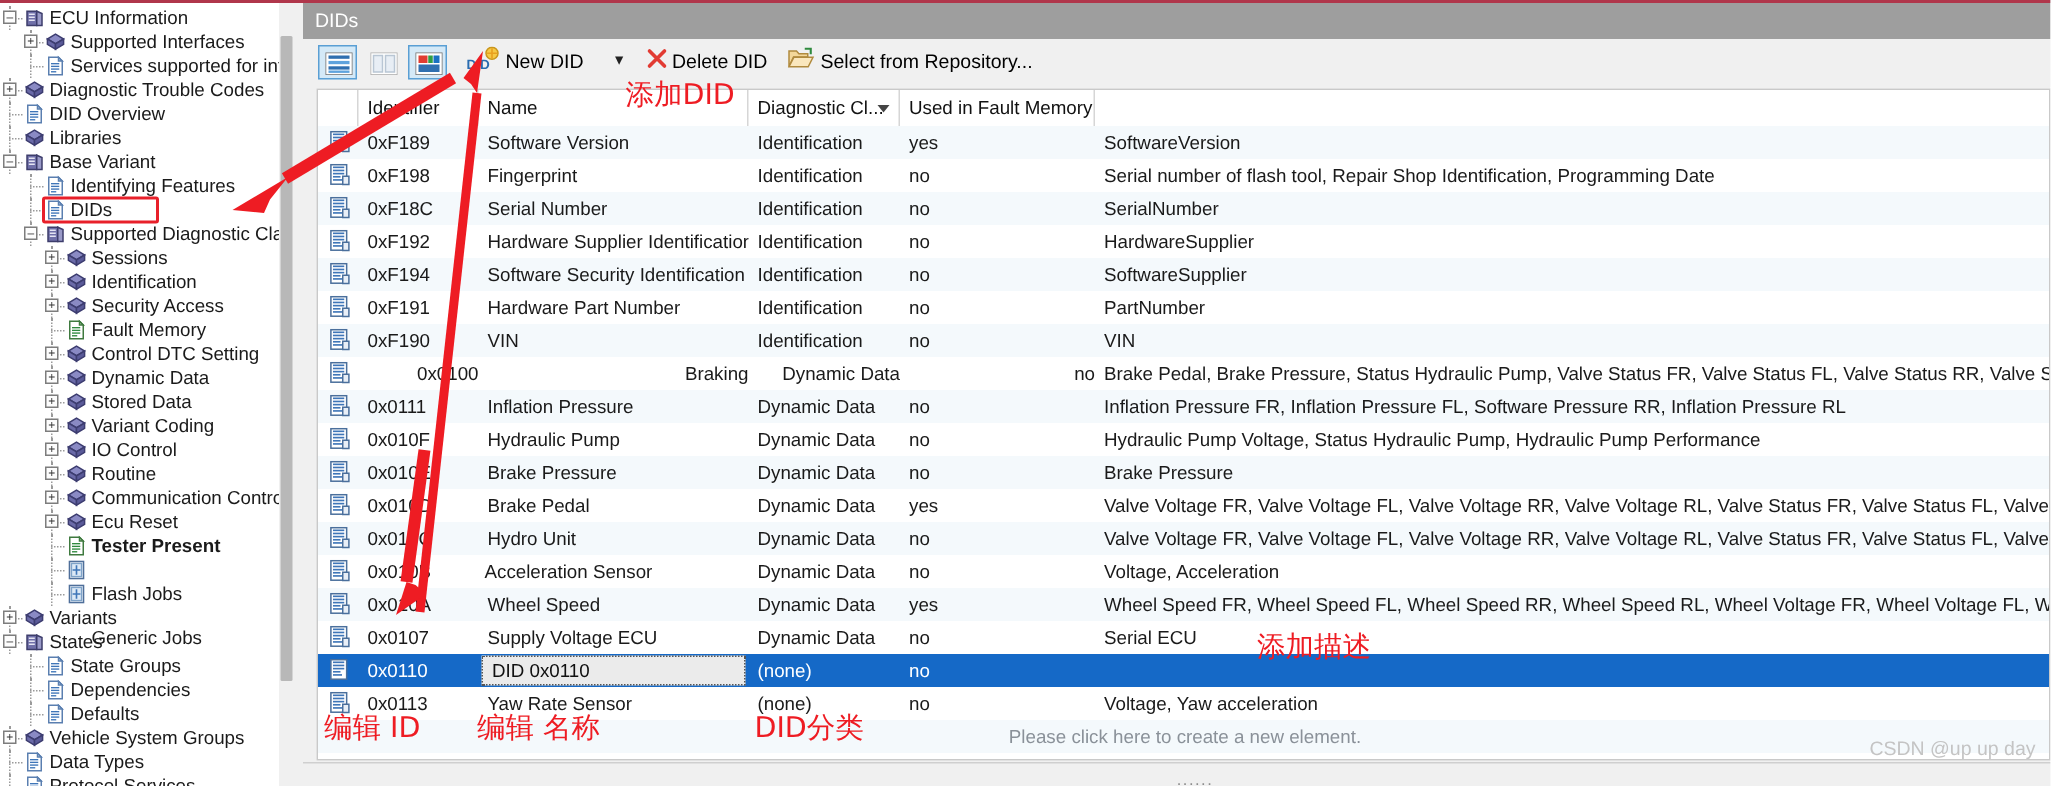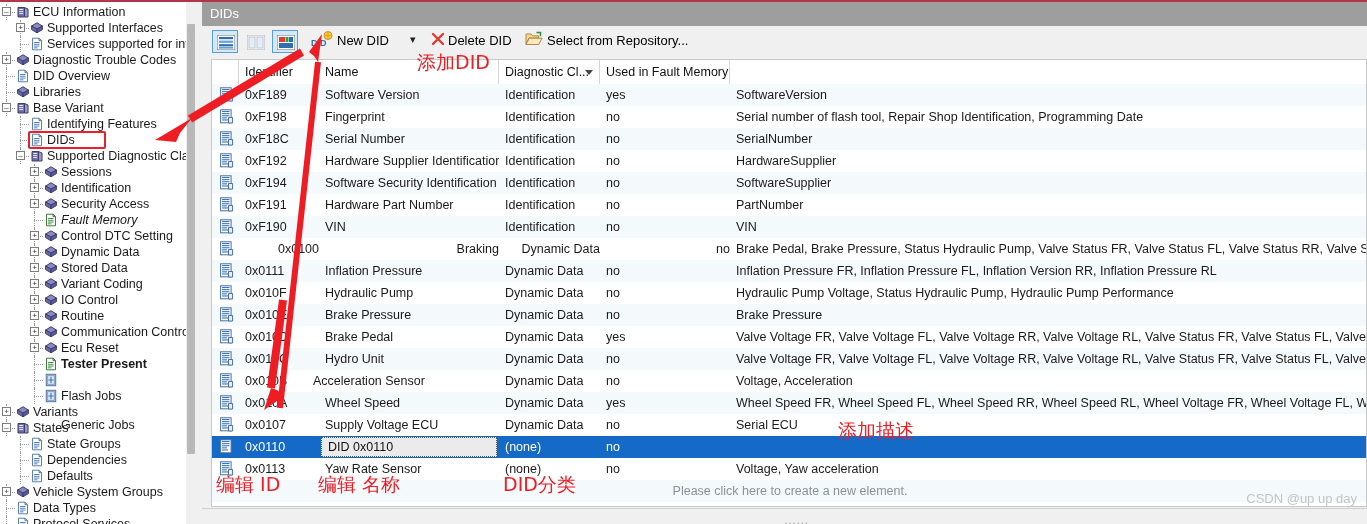--- a/index.html
+++ b/index.html
@@ -308,21 +308,21 @@
           <span class="ic" style="left: 44px;">
             <svg width="14" height="14" viewBox="0 0 14 14">
               <path d="M2.5 1.2 L9 1.2 L11.5 3.7 L11.5 12.8 L2.5 12.8 Z" fill="#ffffff" stroke="#3f7a3f"></path>
               <path d="M9 1.2 L9 3.7 L11.5 3.7 Z" fill="#cfeccf" stroke="#3f7a3f"></path>
               <rect x="4" y="5" width="5.5" height="0.9" fill="#2f8a3e"></rect>
               <rect x="4" y="6.8" width="5.5" height="0.9" fill="#2f8a3e"></rect>
               <rect x="4" y="8.6" width="5.5" height="0.9" fill="#2f8a3e"></rect>
               <rect x="4" y="10.4" width="3.5" height="0.9" fill="#2f8a3e"></rect>
             </svg>
           </span>
-          <span class="tlabel" style="left: 61px; font-style: italic;">Fault Memory</span>
+          <span class="tlabel" style="left: 61px;">Fault Memory</span>
         </div>
         <div class="tnode" style="top: 226px; position: absolute; left: 0px; width: 186px;">
           <div class="vdot" style="left: 34px; top: 0px; height: 16px;"></div>
           <div class="hdot" style="left: 34px; top: 8px; width: 9px;"></div>
           <div class="expander" style="left: 30px;">+</div>
           <span class="ic" style="left: 44px;">
             <svg width="14" height="14" viewBox="0 0 14 14">
               <path d="M7 1.8 L12.4 5 L7 8.2 L1.6 5 Z" fill="#8a8ac4" stroke="#3d3d70"></path>
               <path d="M1.6 5 L1.6 8.6 L7 11.8 L7 8.2 Z" fill="#6a6aa8" stroke="#3d3d70"></path>
               <path d="M12.4 5 L12.4 8.6 L7 11.8 L7 8.2 Z" fill="#5a5a98" stroke="#3d3d70"></path>
@@ -788,21 +788,21 @@
                 <rect x="3" y="4.1" width="7.5" height="1.1" fill="#3f76b8"></rect>
                 <rect x="3" y="6.2" width="7.5" height="1.1" fill="#3f76b8"></rect>
                 <rect x="3" y="8.3" width="5" height="1.1" fill="#3f76b8"></rect>
                 <rect x="3" y="10.4" width="6" height="1.1" fill="#3f76b8"></rect>
                 <path d="M9.5 8.5 L13.6 8.5 L13.6 14 L9.5 14 Z" fill="#e9eff7" stroke="#4a6f9c"></path>
               </svg></span>
             <div class="cell" style="left: 27px; width: 80px;">0x0111</div>
             <div class="cell" style="left: 107px; width: 180px;">Inflation Pressure</div>
             <div class="cell" style="left: 287px; width: 101px;">Dynamic Data</div>
             <div class="cell" style="left: 388px; width: 130px;">no</div>
-            <div class="cell" style="left: 518px; width: 638px;">Inflation Pressure FR, Inflation Pressure FL, Inflation Version RR, Inflation Pressure RL</div>
+            <div class="cell" style="left: 518px; width: 638px;">Inflation Pressure FR, Inflation Pressure FL, Software Pressure RR, Inflation Pressure RL</div>
           </div>
           <div class="row" style="top: 198px;">
             <span class="rowicon"><svg width="15" height="15" viewBox="0 0 15 15">
                 <rect x="1.6" y="0.8" width="10.5" height="13" fill="#ffffff" stroke="#4a6f9c"></rect>
                 <rect x="3" y="2" width="7.5" height="1.1" fill="#3f76b8"></rect>
                 <rect x="3" y="4.1" width="7.5" height="1.1" fill="#3f76b8"></rect>
                 <rect x="3" y="6.2" width="7.5" height="1.1" fill="#3f76b8"></rect>
                 <rect x="3" y="8.3" width="5" height="1.1" fill="#3f76b8"></rect>
                 <rect x="3" y="10.4" width="6" height="1.1" fill="#3f76b8"></rect>
                 <path d="M9.5 8.5 L13.6 8.5 L13.6 14 L9.5 14 Z" fill="#e9eff7" stroke="#4a6f9c"></path>
@@ -865,21 +865,21 @@
             <span class="rowicon"><svg width="15" height="15" viewBox="0 0 15 15">
                 <rect x="1.6" y="0.8" width="10.5" height="13" fill="#ffffff" stroke="#4a6f9c"></rect>
                 <rect x="3" y="2" width="7.5" height="1.1" fill="#3f76b8"></rect>
                 <rect x="3" y="4.1" width="7.5" height="1.1" fill="#3f76b8"></rect>
                 <rect x="3" y="6.2" width="7.5" height="1.1" fill="#3f76b8"></rect>
                 <rect x="3" y="8.3" width="5" height="1.1" fill="#3f76b8"></rect>
                 <rect x="3" y="10.4" width="6" height="1.1" fill="#3f76b8"></rect>
                 <path d="M9.5 8.5 L13.6 8.5 L13.6 14 L9.5 14 Z" fill="#e9eff7" stroke="#4a6f9c"></path>
               </svg></span>
             <div class="cell" style="left: 27px; width: 80px;">0x010B</div>
-            <div class="cell" style="left: 95px; width: 180px;">Acceleration Sensor</div>
+            <div class="cell" style="left: 105px; width: 180px;">Acceleration Sensor</div>
             <div class="cell" style="left: 287px; width: 101px;">Dynamic Data</div>
             <div class="cell" style="left: 388px; width: 130px;">no</div>
             <div class="cell" style="left: 518px; width: 638px;">Voltage, Acceleration</div>
           </div>
           <div class="row alt" style="top: 308px;">
             <span class="rowicon"><svg width="15" height="15" viewBox="0 0 15 15">
                 <rect x="1.6" y="0.8" width="10.5" height="13" fill="#ffffff" stroke="#4a6f9c"></rect>
                 <rect x="3" y="2" width="7.5" height="1.1" fill="#3f76b8"></rect>
                 <rect x="3" y="4.1" width="7.5" height="1.1" fill="#3f76b8"></rect>
                 <rect x="3" y="6.2" width="7.5" height="1.1" fill="#3f76b8"></rect>

